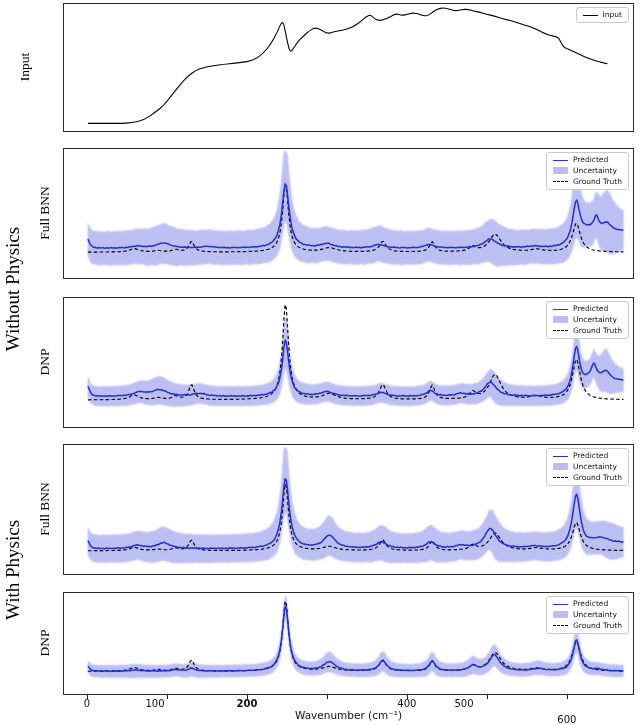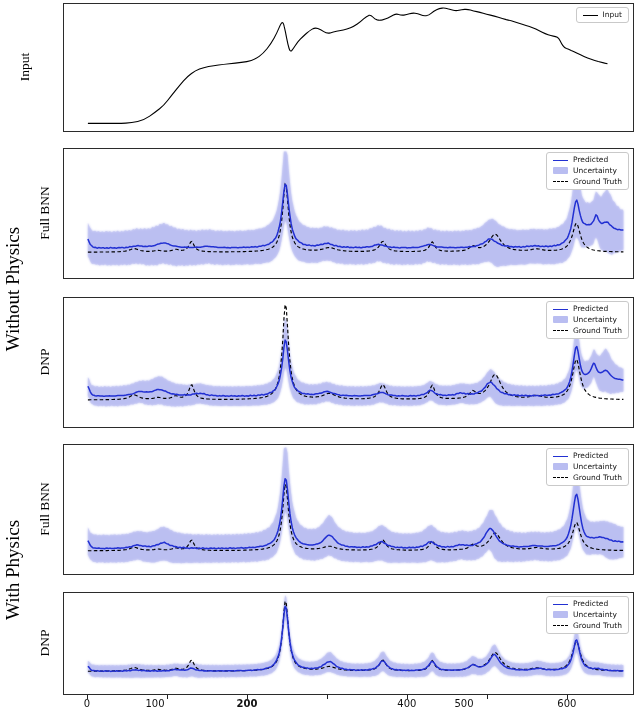--- a/index.html
+++ b/index.html
@@ -162,16 +162,17 @@
       <span class="ticklabel" style="left: 155px;">100</span>
       <div class="tickmark" style="left: 246.936px;"></div>
       <span class="ticklabel" style="left: 246.936px; font-weight: bold;">200</span>
       <div class="tickmark" style="left: 326.908px;"></div>
       <span class="ticklabel" style="left: 313px; margin-top: 45px;">300</span>
       <div class="tickmark" style="left: 406.88px;"></div>
       <span class="ticklabel" style="left: 406.88px;">400</span>
       <div class="tickmark" style="left: 486.852px;"></div>
       <span class="ticklabel" style="left: 464px;">500</span>
       <div class="tickmark" style="left: 566.824px;"></div>
-      <span class="ticklabel" style="left: 566.824px;">600</span>
+      <span class="ticklabel" style="left: 566.824px; margin-top: 16px;">600</span>
     </div>
+  <div id="xaxis-label">Wavenumber (cm⁻¹)</div>
 
 </div>
 
 </body></html>

